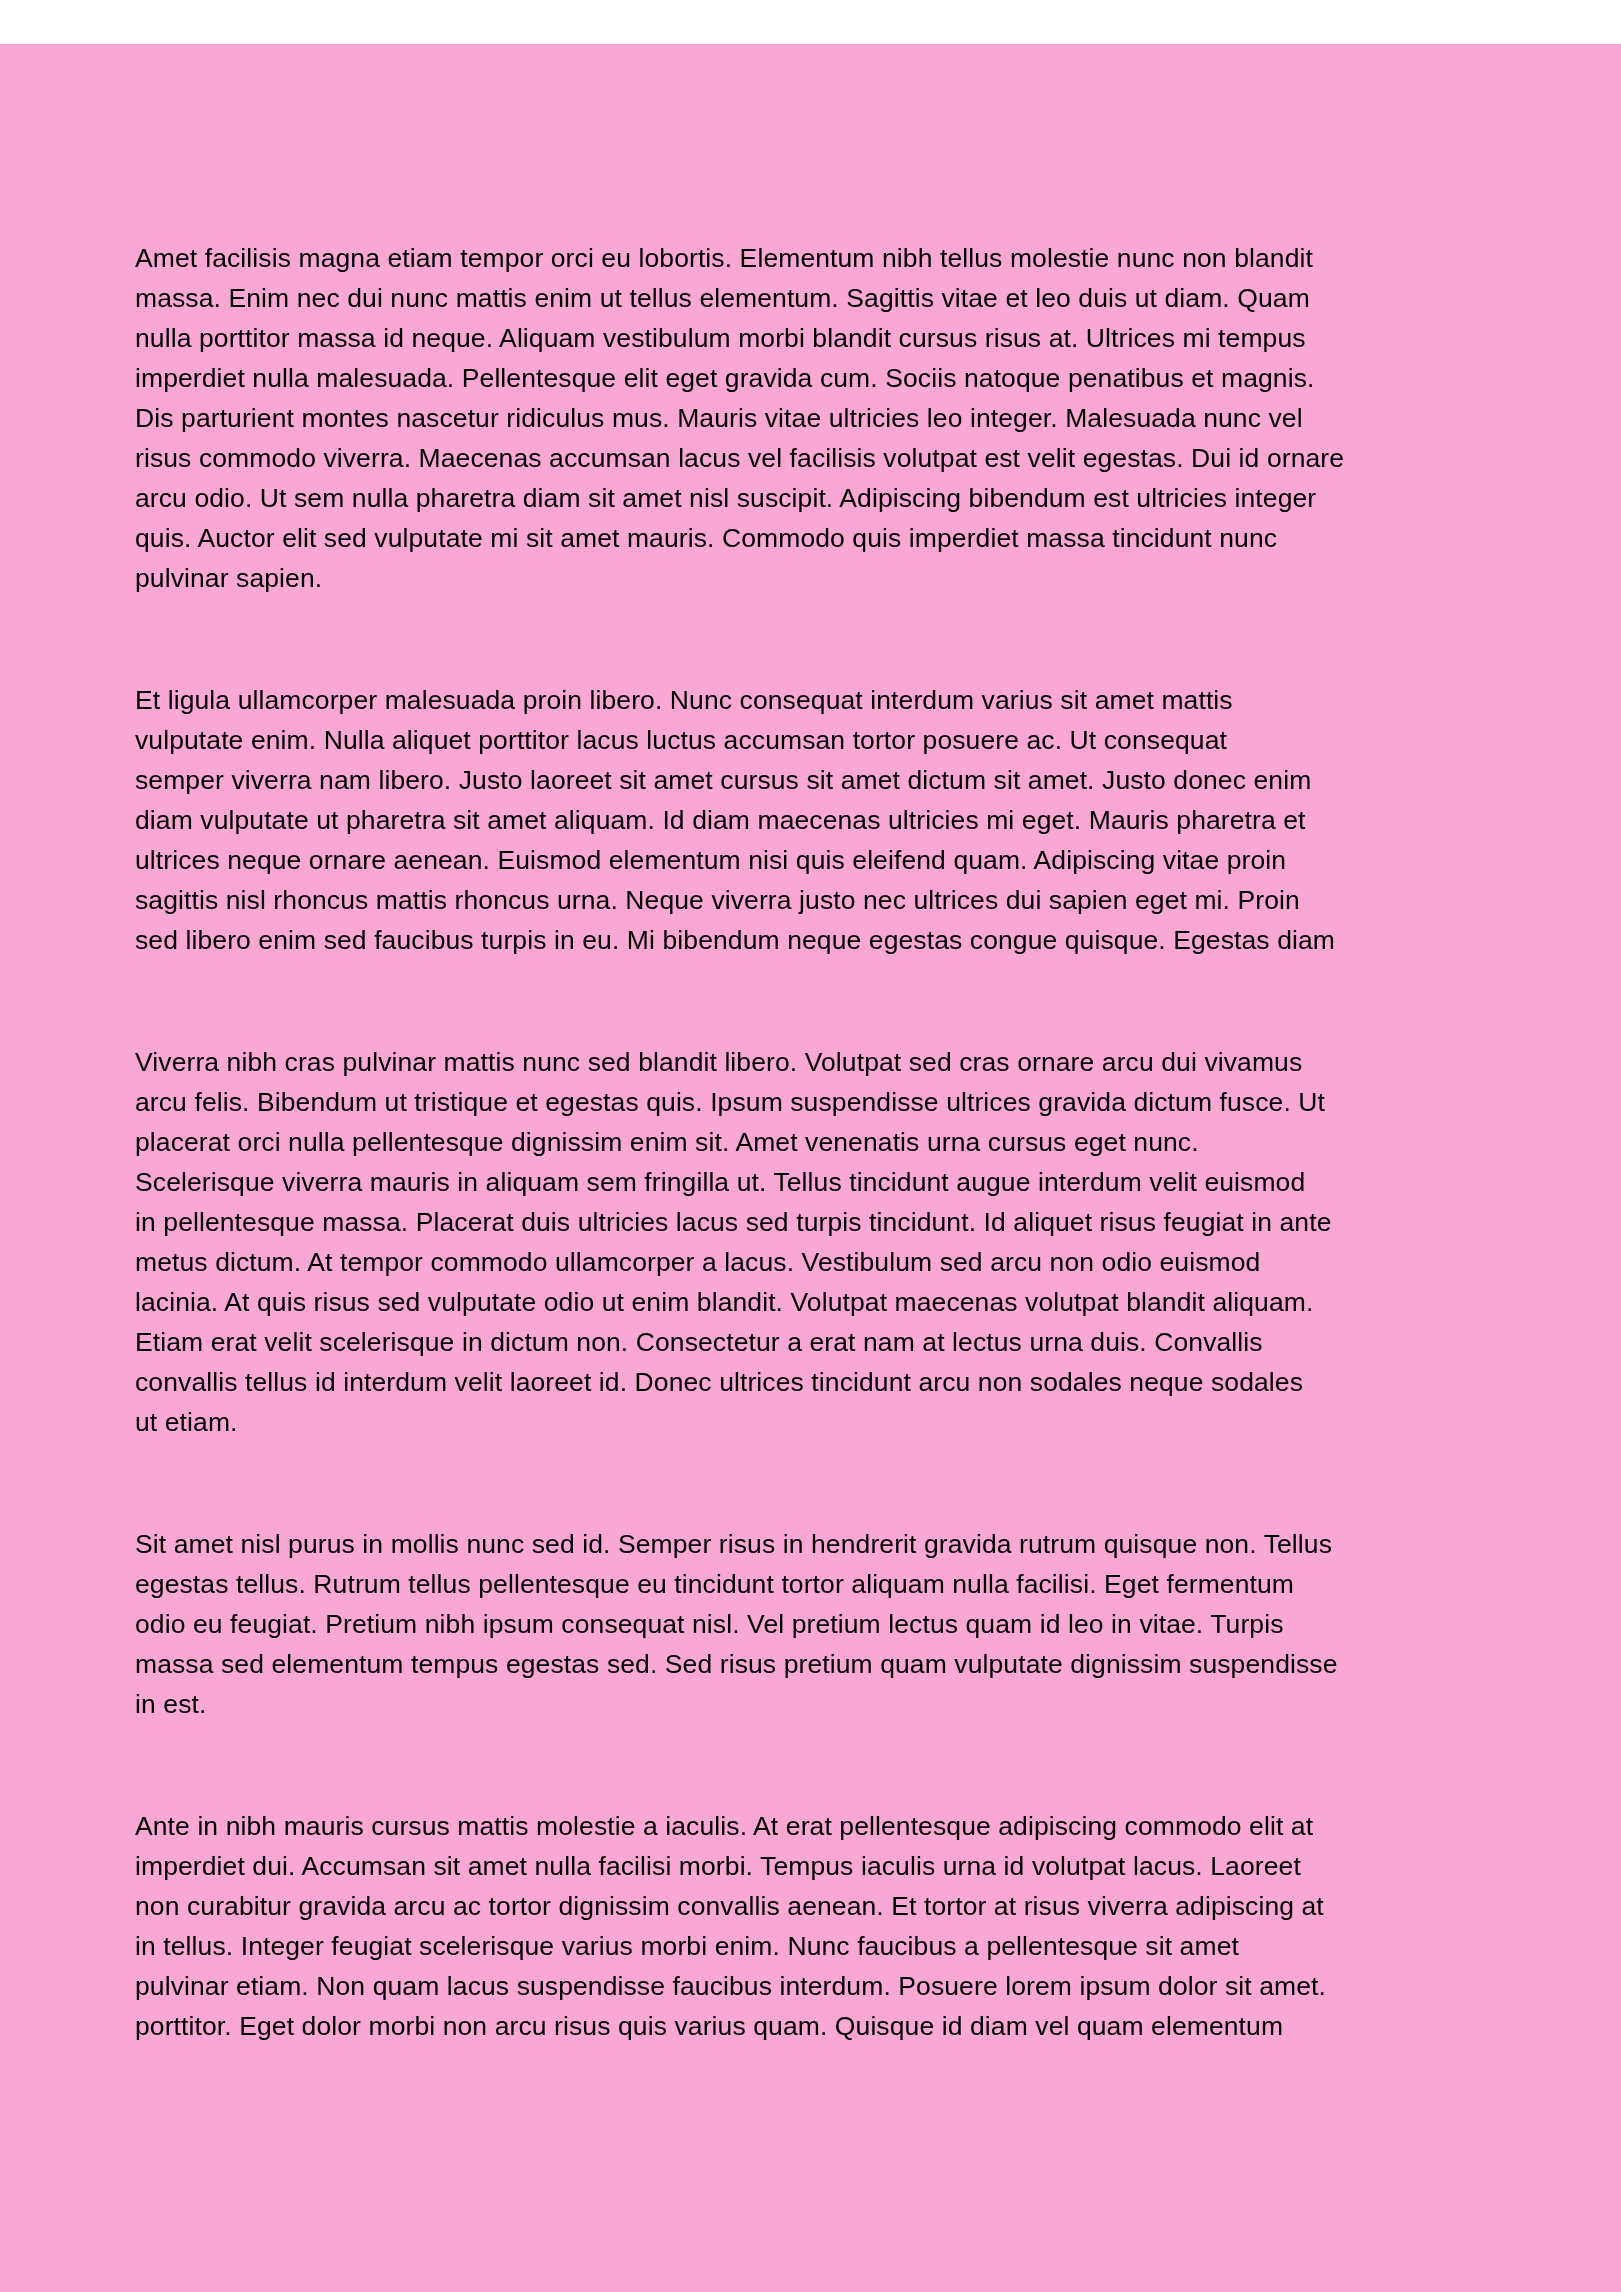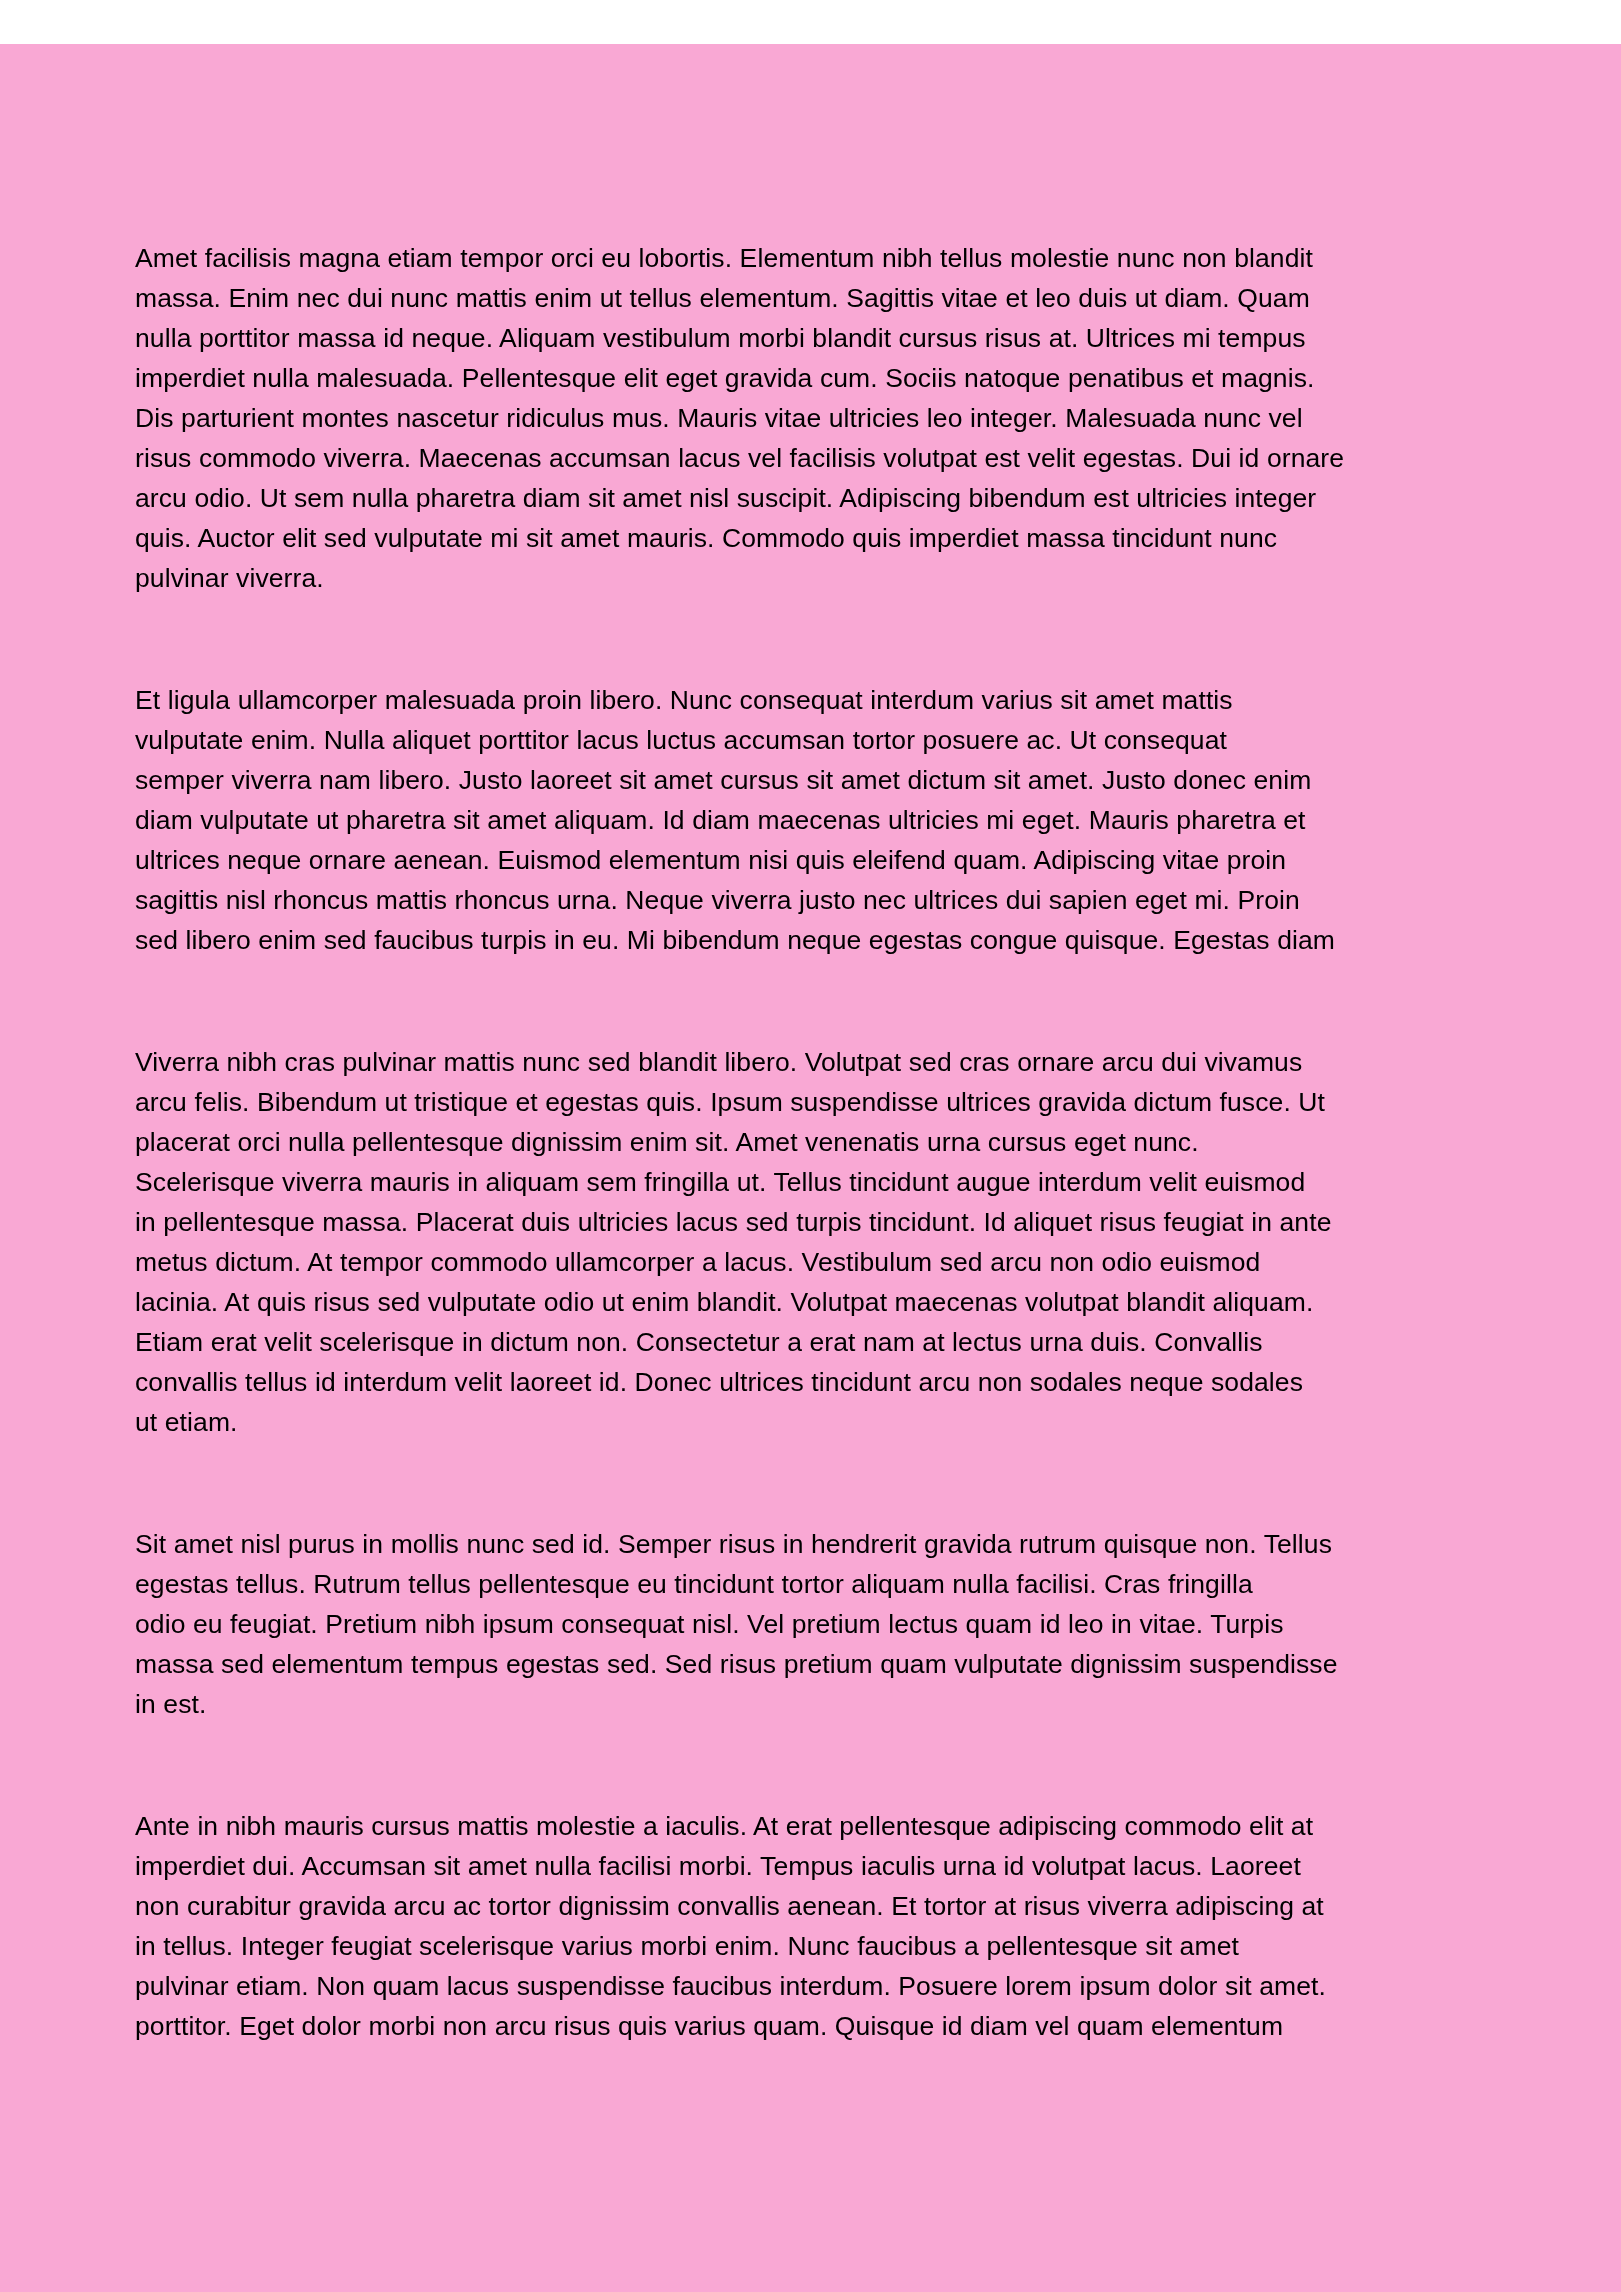--- a/index.html
+++ b/index.html
@@ -42,21 +42,21 @@
   <div class="document-body">
       <div class="paragraph">
         <div class="text-line">Amet facilisis magna etiam tempor orci eu lobortis. Elementum nibh tellus molestie nunc non blandit</div>
         <div class="text-line">massa. Enim nec dui nunc mattis enim ut tellus elementum. Sagittis vitae et leo duis ut diam. Quam</div>
         <div class="text-line">nulla porttitor massa id neque. Aliquam vestibulum morbi blandit cursus risus at. Ultrices mi tempus</div>
         <div class="text-line">imperdiet nulla malesuada. Pellentesque elit eget gravida cum. Sociis natoque penatibus et magnis.</div>
         <div class="text-line">Dis parturient montes nascetur ridiculus mus. Mauris vitae ultricies leo integer. Malesuada nunc vel</div>
         <div class="text-line">risus commodo viverra. Maecenas accumsan lacus vel facilisis volutpat est velit egestas. Dui id ornare</div>
         <div class="text-line">arcu odio. Ut sem nulla pharetra diam sit amet nisl suscipit. Adipiscing bibendum est ultricies integer</div>
         <div class="text-line">quis. Auctor elit sed vulputate mi sit amet mauris. Commodo quis imperdiet massa tincidunt nunc</div>
-        <div class="text-line">pulvinar viverra.</div>
+        <div class="text-line">pulvinar sapien.</div>
       </div>
       <div class="paragraph">
         <div class="text-line">Et ligula ullamcorper malesuada proin libero. Nunc consequat interdum varius sit amet mattis</div>
         <div class="text-line">vulputate enim. Nulla aliquet porttitor lacus luctus accumsan tortor posuere ac. Ut consequat</div>
         <div class="text-line">semper viverra nam libero. Justo laoreet sit amet cursus sit amet dictum sit amet. Justo donec enim</div>
         <div class="text-line">diam vulputate ut pharetra sit amet aliquam. Id diam maecenas ultricies mi eget. Mauris pharetra et</div>
         <div class="text-line">ultrices neque ornare aenean. Euismod elementum nisi quis eleifend quam. Adipiscing vitae proin</div>
         <div class="text-line">sagittis nisl rhoncus mattis rhoncus urna. Neque viverra justo nec ultrices dui sapien eget mi. Proin</div>
         <div class="text-line">sed libero enim sed faucibus turpis in eu. Mi bibendum neque egestas congue quisque. Egestas diam</div>
       </div>
@@ -67,21 +67,21 @@
         <div class="text-line">Scelerisque viverra mauris in aliquam sem fringilla ut. Tellus tincidunt augue interdum velit euismod</div>
         <div class="text-line">in pellentesque massa. Placerat duis ultricies lacus sed turpis tincidunt. Id aliquet risus feugiat in ante</div>
         <div class="text-line">metus dictum. At tempor commodo ullamcorper a lacus. Vestibulum sed arcu non odio euismod</div>
         <div class="text-line">lacinia. At quis risus sed vulputate odio ut enim blandit. Volutpat maecenas volutpat blandit aliquam.</div>
         <div class="text-line">Etiam erat velit scelerisque in dictum non. Consectetur a erat nam at lectus urna duis. Convallis</div>
         <div class="text-line">convallis tellus id interdum velit laoreet id. Donec ultrices tincidunt arcu non sodales neque sodales</div>
         <div class="text-line">ut etiam.</div>
       </div>
       <div class="paragraph">
         <div class="text-line">Sit amet nisl purus in mollis nunc sed id. Semper risus in hendrerit gravida rutrum quisque non. Tellus</div>
-        <div class="text-line">egestas tellus. Rutrum tellus pellentesque eu tincidunt tortor aliquam nulla facilisi. Cras fringilla</div>
+        <div class="text-line">egestas tellus. Rutrum tellus pellentesque eu tincidunt tortor aliquam nulla facilisi. Eget fermentum</div>
         <div class="text-line">odio eu feugiat. Pretium nibh ipsum consequat nisl. Vel pretium lectus quam id leo in vitae. Turpis</div>
         <div class="text-line">massa sed elementum tempus egestas sed. Sed risus pretium quam vulputate dignissim suspendisse</div>
         <div class="text-line">in est.</div>
       </div>
       <div class="paragraph">
         <div class="text-line">Ante in nibh mauris cursus mattis molestie a iaculis. At erat pellentesque adipiscing commodo elit at</div>
         <div class="text-line">imperdiet dui. Accumsan sit amet nulla facilisi morbi. Tempus iaculis urna id volutpat lacus. Laoreet</div>
         <div class="text-line">non curabitur gravida arcu ac tortor dignissim convallis aenean. Et tortor at risus viverra adipiscing at</div>
         <div class="text-line">in tellus. Integer feugiat scelerisque varius morbi enim. Nunc faucibus a pellentesque sit amet</div>
         <div class="text-line">pulvinar etiam. Non quam lacus suspendisse faucibus interdum. Posuere lorem ipsum dolor sit amet.</div>

